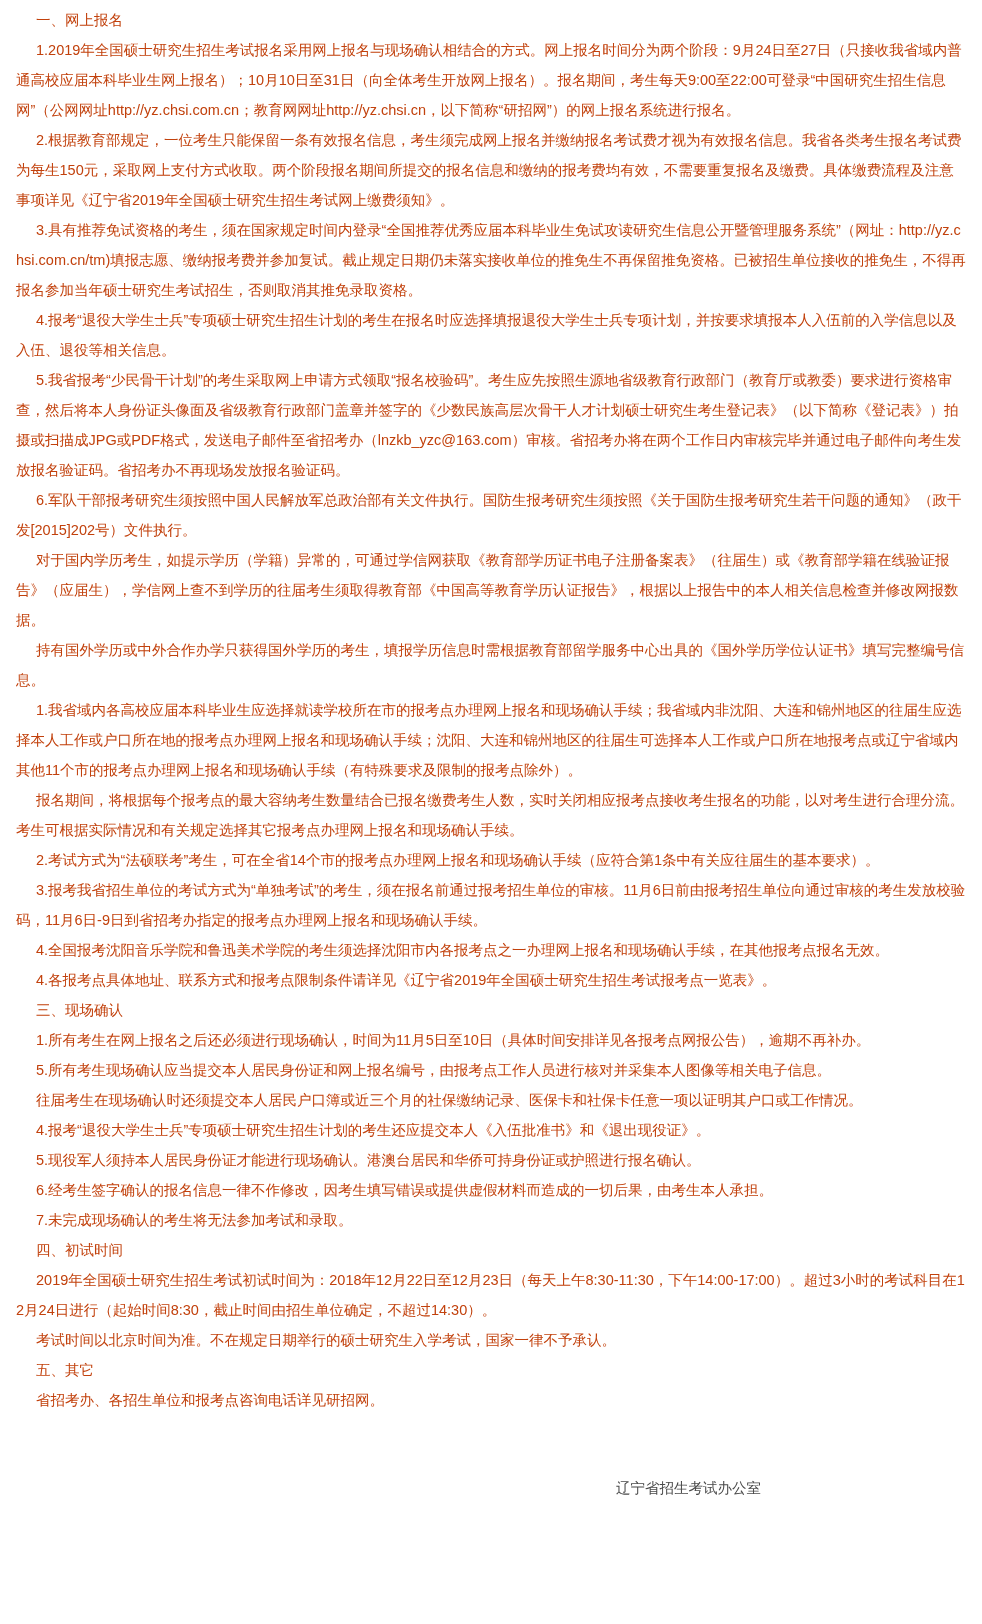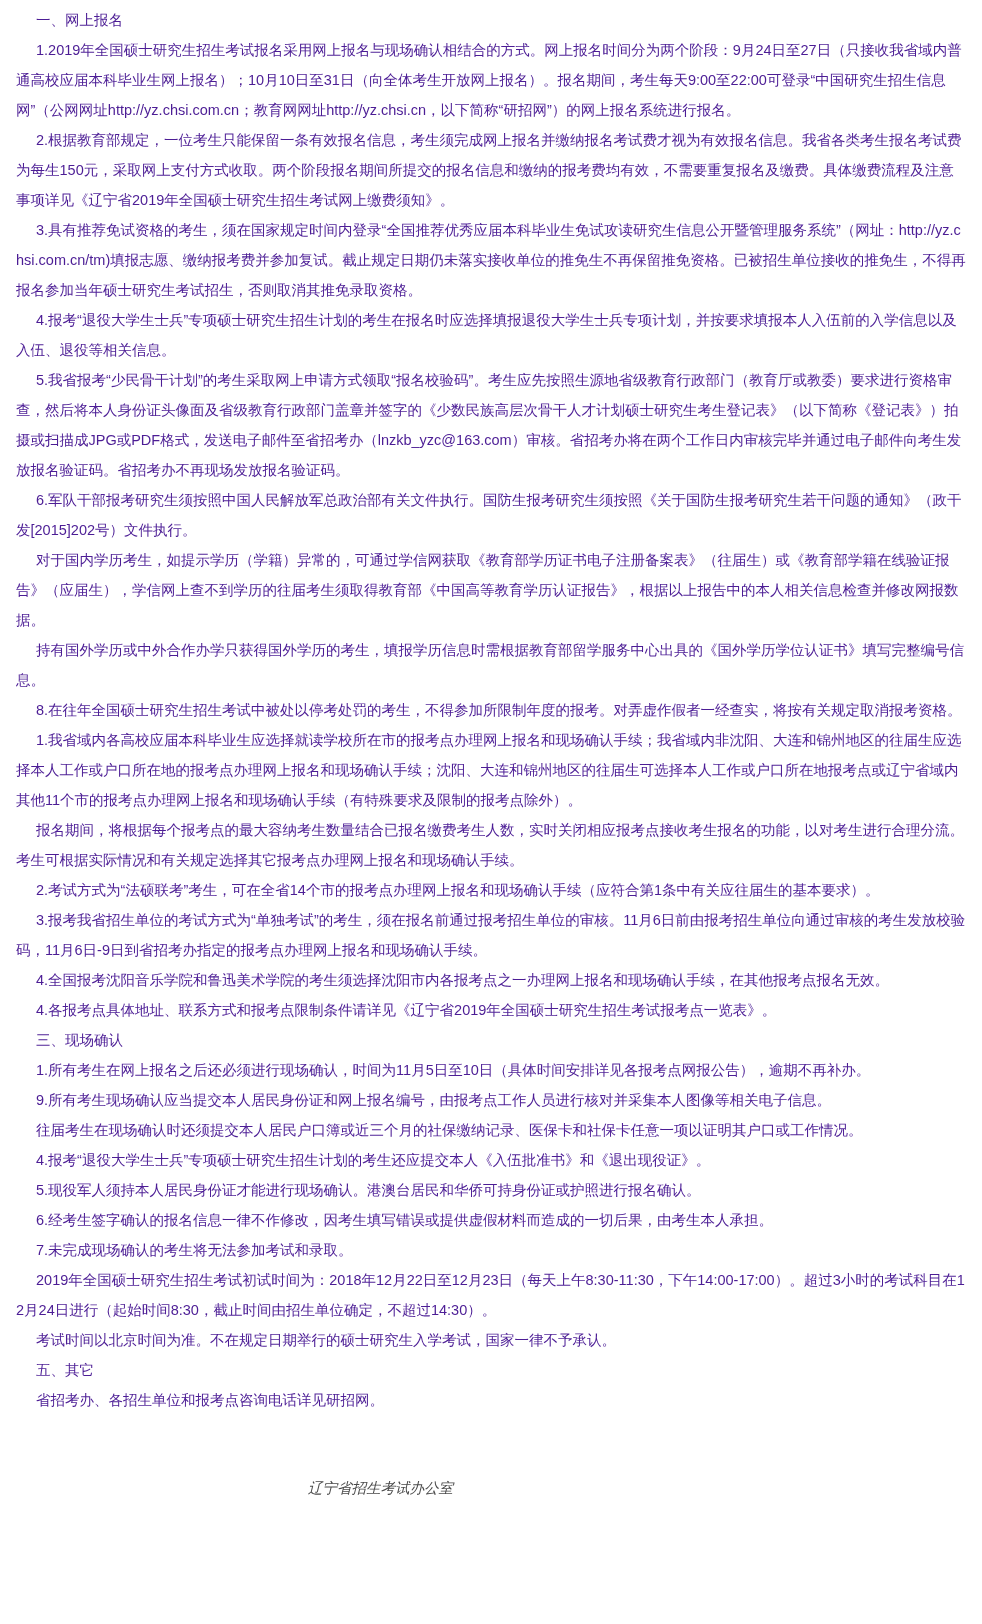--- a/index.html
+++ b/index.html
@@ -9,72 +9,71 @@
     font-family: "Liberation Sans", "DejaVu Sans", sans-serif;
   }
   body {
     height: 1624px;
     overflow: hidden;
     position: relative;
   }
   .doc {
     width: 982px;
     padding: 5px 16px 0 16px;
-    color: #4c1d95;
+    color: #c2410c;
     font-size: 14.5px;
     line-height: 30px;
     word-break: break-all;
   }
   .doc p {
     text-indent: 20px;
     margin: 0;
   }
   .doc p.heading {
     text-indent: 20px;
   }
   .signature-block {
     margin-top: 58px;
-    text-align: center;
+    text-align: right;
     color: #4a4a4a;
     font-size: 14.5px;
     line-height: 30px;
-    font-style: italic;
   }
   .signature-line {
     padding-right: 221px;
   }
 </style>
 </head>
 <body>
 
 <div class="doc">
     <p class="heading">一、网上报名</p>
     <p class="para">1.2019年全国硕士研究生招生考试报名采用网上报名与现场确认相结合的方式。网上报名时间分为两个阶段：9月24日至27日（只接收我省域内普通高校应届本科毕业生网上报名）；10月10日至31日（向全体考生开放网上报名）。报名期间，考生每天9:00至22:00可登录“中国研究生招生信息网”（公网网址http://yz.chsi.com.cn；教育网网址http://yz.chsi.cn，以下简称“研招网”）的网上报名系统进行报名。</p>
     <p class="para">2.根据教育部规定，一位考生只能保留一条有效报名信息，考生须完成网上报名并缴纳报名考试费才视为有效报名信息。我省各类考生报名考试费为每生150元，采取网上支付方式收取。两个阶段报名期间所提交的报名信息和缴纳的报考费均有效，不需要重复报名及缴费。具体缴费流程及注意事项详见《辽宁省2019年全国硕士研究生招生考试网上缴费须知》。</p>
     <p class="para">3.具有推荐免试资格的考生，须在国家规定时间内登录“全国推荐优秀应届本科毕业生免试攻读研究生信息公开暨管理服务系统”（网址：http://yz.chsi.com.cn/tm)填报志愿、缴纳报考费并参加复试。截止规定日期仍未落实接收单位的推免生不再保留推免资格。已被招生单位接收的推免生，不得再报名参加当年硕士研究生考试招生，否则取消其推免录取资格。</p>
     <p class="para">4.报考“退役大学生士兵”专项硕士研究生招生计划的考生在报名时应选择填报退役大学生士兵专项计划，并按要求填报本人入伍前的入学信息以及入伍、退役等相关信息。</p>
     <p class="para">5.我省报考“少民骨干计划”的考生采取网上申请方式领取“报名校验码”。考生应先按照生源地省级教育行政部门（教育厅或教委）要求进行资格审查，然后将本人身份证头像面及省级教育行政部门盖章并签字的《少数民族高层次骨干人才计划硕士研究生考生登记表》（以下简称《登记表》）拍摄或扫描成JPG或PDF格式，发送电子邮件至省招考办（lnzkb_yzc@163.com）审核。省招考办将在两个工作日内审核完毕并通过电子邮件向考生发放报名验证码。省招考办不再现场发放报名验证码。</p>
     <p class="para">6.军队干部报考研究生须按照中国人民解放军总政治部有关文件执行。国防生报考研究生须按照《关于国防生报考研究生若干问题的通知》（政干发[2015]202号）文件执行。</p>
     <p class="para">对于国内学历考生，如提示学历（学籍）异常的，可通过学信网获取《教育部学历证书电子注册备案表》（往届生）或《教育部学籍在线验证报告》（应届生），学信网上查不到学历的往届考生须取得教育部《中国高等教育学历认证报告》，根据以上报告中的本人相关信息检查并修改网报数据。</p>
     <p class="para">持有国外学历或中外合作办学只获得国外学历的考生，填报学历信息时需根据教育部留学服务中心出具的《国外学历学位认证书》填写完整编号信息。</p>
-    <p class="para">8.在往年全国硕士研究生招生考试中被处以停考处罚的考生，不得参加所限制年度的报考。对弄虚作假者一经查实，将按有关规定取消报考资格。</p>
     <p class="para">1.我省域内各高校应届本科毕业生应选择就读学校所在市的报考点办理网上报名和现场确认手续；我省域内非沈阳、大连和锦州地区的往届生应选择本人工作或户口所在地的报考点办理网上报名和现场确认手续；沈阳、大连和锦州地区的往届生可选择本人工作或户口所在地报考点或辽宁省域内其他11个市的报考点办理网上报名和现场确认手续（有特殊要求及限制的报考点除外）。</p>
     <p class="para">报名期间，将根据每个报考点的最大容纳考生数量结合已报名缴费考生人数，实时关闭相应报考点接收考生报名的功能，以对考生进行合理分流。考生可根据实际情况和有关规定选择其它报考点办理网上报名和现场确认手续。</p>
     <p class="para">2.考试方式为“法硕联考”考生，可在全省14个市的报考点办理网上报名和现场确认手续（应符合第1条中有关应往届生的基本要求）。</p>
     <p class="para">3.报考我省招生单位的考试方式为“单独考试”的考生，须在报名前通过报考招生单位的审核。11月6日前由报考招生单位向通过审核的考生发放校验码，11月6日-9日到省招考办指定的报考点办理网上报名和现场确认手续。</p>
     <p class="para">4.全国报考沈阳音乐学院和鲁迅美术学院的考生须选择沈阳市内各报考点之一办理网上报名和现场确认手续，在其他报考点报名无效。</p>
     <p class="para">4.各报考点具体地址、联系方式和报考点限制条件请详见《辽宁省2019年全国硕士研究生招生考试报考点一览表》。</p>
     <p class="heading">三、现场确认</p>
     <p class="para">1.所有考生在网上报名之后还必须进行现场确认，时间为11月5日至10日（具体时间安排详见各报考点网报公告），逾期不再补办。</p>
-    <p class="para">9.所有考生现场确认应当提交本人居民身份证和网上报名编号，由报考点工作人员进行核对并采集本人图像等相关电子信息。</p>
+    <p class="para">5.所有考生现场确认应当提交本人居民身份证和网上报名编号，由报考点工作人员进行核对并采集本人图像等相关电子信息。</p>
     <p class="para">往届考生在现场确认时还须提交本人居民户口簿或近三个月的社保缴纳记录、医保卡和社保卡任意一项以证明其户口或工作情况。</p>
     <p class="para">4.报考“退役大学生士兵”专项硕士研究生招生计划的考生还应提交本人《入伍批准书》和《退出现役证》。</p>
     <p class="para">5.现役军人须持本人居民身份证才能进行现场确认。港澳台居民和华侨可持身份证或护照进行报名确认。</p>
     <p class="para">6.经考生签字确认的报名信息一律不作修改，因考生填写错误或提供虚假材料而造成的一切后果，由考生本人承担。</p>
     <p class="para">7.未完成现场确认的考生将无法参加考试和录取。</p>
+    <p class="heading">四、初试时间</p>
     <p class="para">2019年全国硕士研究生招生考试初试时间为：2018年12月22日至12月23日（每天上午8:30-11:30，下午14:00-17:00）。超过3小时的考试科目在12月24日进行（起始时间8:30，截止时间由招生单位确定，不超过14:30）。</p>
     <p class="para">考试时间以北京时间为准。不在规定日期举行的硕士研究生入学考试，国家一律不予承认。</p>
     <p class="heading">五、其它</p>
     <p class="para">省招考办、各招生单位和报考点咨询电话详见研招网。</p>
   </div>
 
 <div class="signature-block">
   <div class="signature-line">辽宁省招生考试办公室</div>
 
 </div>

